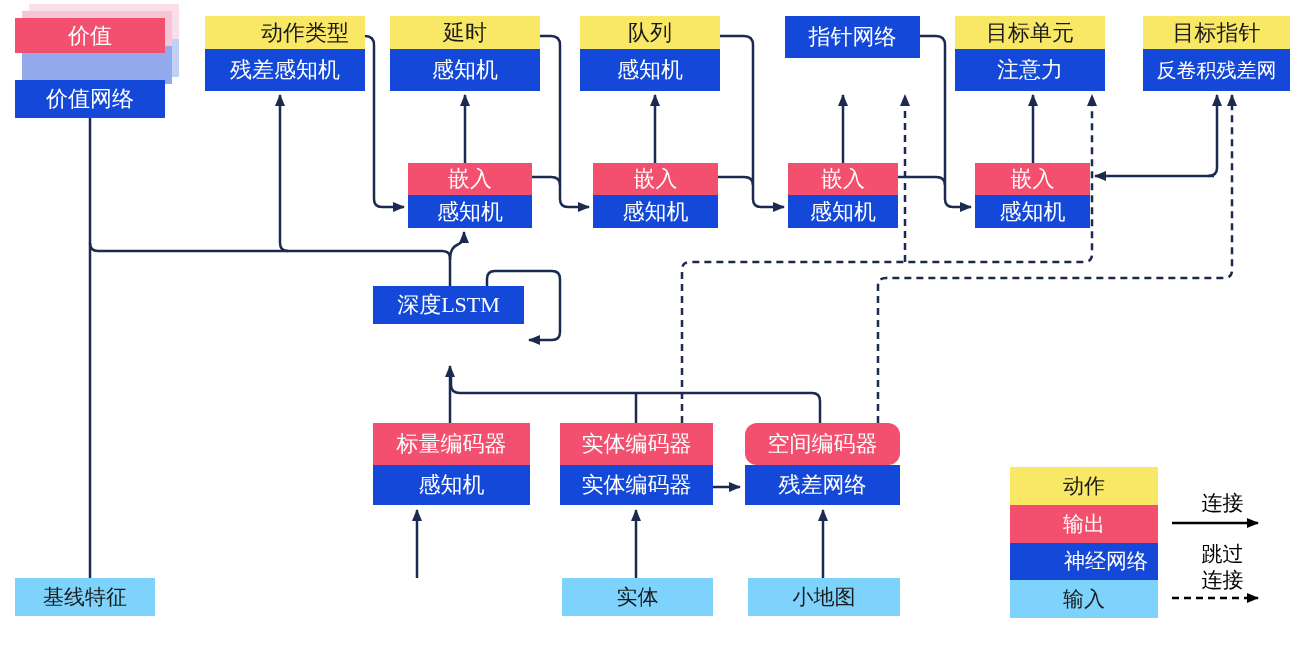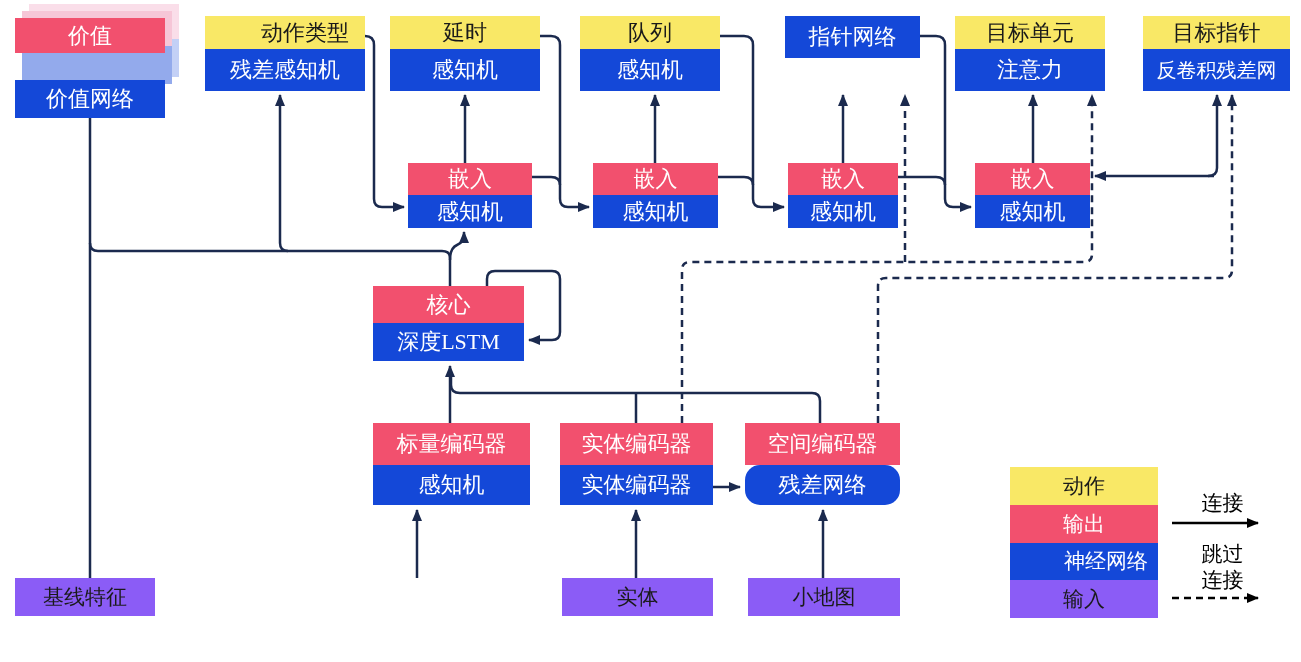--- a/index.html
+++ b/index.html
@@ -4,21 +4,21 @@
 <style>
   html,body{margin:0;padding:0;background:#ffffff;}
   #stage{position:relative;width:1301px;height:662px;background:#ffffff;overflow:hidden;
          font-family:"Liberation Serif","DejaVu Serif",serif;}
   svg.wires{position:absolute;left:0;top:0;width:1301px;height:662px;}
   .node{position:absolute;display:flex;flex-direction:column;text-align:center;}
   .sec{display:flex;align-items:center;justify-content:center;line-height:1;}
   .yellow{background:#F9E866;color:#1a1a1a;}
   .red{background:#F2506E;color:#ffffff;}
   .blue{background:#1448D8;color:#ffffff;}
-  .green{background:#8b5cf6;color:#1a1a1a;}
+  .green{background:#7dd3fc;color:#1a1a1a;}
   .fs22{font-size:22px;} .fs21{font-size:21px;} .fs20{font-size:20px;}
   .shadow{position:absolute;}
   .legend-label{position:absolute;color:#000;font-size:21px;text-align:center;line-height:1.05;}
 </style>
 </head>
 <body>
 
 <div id="stage">
 
   <svg class="wires" viewBox="0 0 1301 662">
@@ -124,35 +124,34 @@
   <div class="node" style="left:788px;top:163px;width:110px;">
     <div class="sec red fs22" style="height:32px;">嵌入</div>
     <div class="sec blue fs22" style="height:33px;">感知机</div>
   </div>
   <div class="node" style="left:975px;top:163px;width:115px;">
     <div class="sec red fs22" style="height:32px;">嵌入</div>
     <div class="sec blue fs22" style="height:33px;">感知机</div>
   </div>
 
   <div class="node" style="left:373px;top:286px;width:151px;">
-    <div class="sec red fs22" style="height:37px;">核心</div>
     <div class="sec blue fs22" style="height:38px;">深度LSTM</div>
   </div>
 
   <div class="node" style="left:373px;top:423px;width:157px;text-align:right;">
     <div class="sec red fs22" style="height:42px;">标量编码器</div>
     <div class="sec blue fs22" style="height:40px;">感知机</div>
   </div>
   <div class="node" style="left:560px;top:423px;width:153px;">
     <div class="sec red fs22" style="height:42px;">实体编码器</div>
     <div class="sec blue fs22" style="height:40px;">实体编码器</div>
   </div>
   <div class="node" style="left:745px;top:423px;width:155px;">
-    <div class="sec red fs22" style="height:42px;">空间编码器</div>
-    <div class="sec blue fs22" style="height:40px;border-radius:15px;">残差网络</div>
+    <div class="sec red fs22" style="height:42px;border-radius:12px;">空间编码器</div>
+    <div class="sec blue fs22" style="height:40px;">残差网络</div>
   </div>
 
   <div class="node" style="left:15px;top:578px;width:140px;">
     <div class="sec green fs21" style="height:38px;">基线特征</div>
   </div>
   <div class="node" style="left:562px;top:578px;width:151px;">
     <div class="sec green fs21" style="height:38px;">实体</div>
   </div>
   <div class="node" style="left:748px;top:578px;width:152px;">
     <div class="sec green fs21" style="height:38px;">小地图</div>

